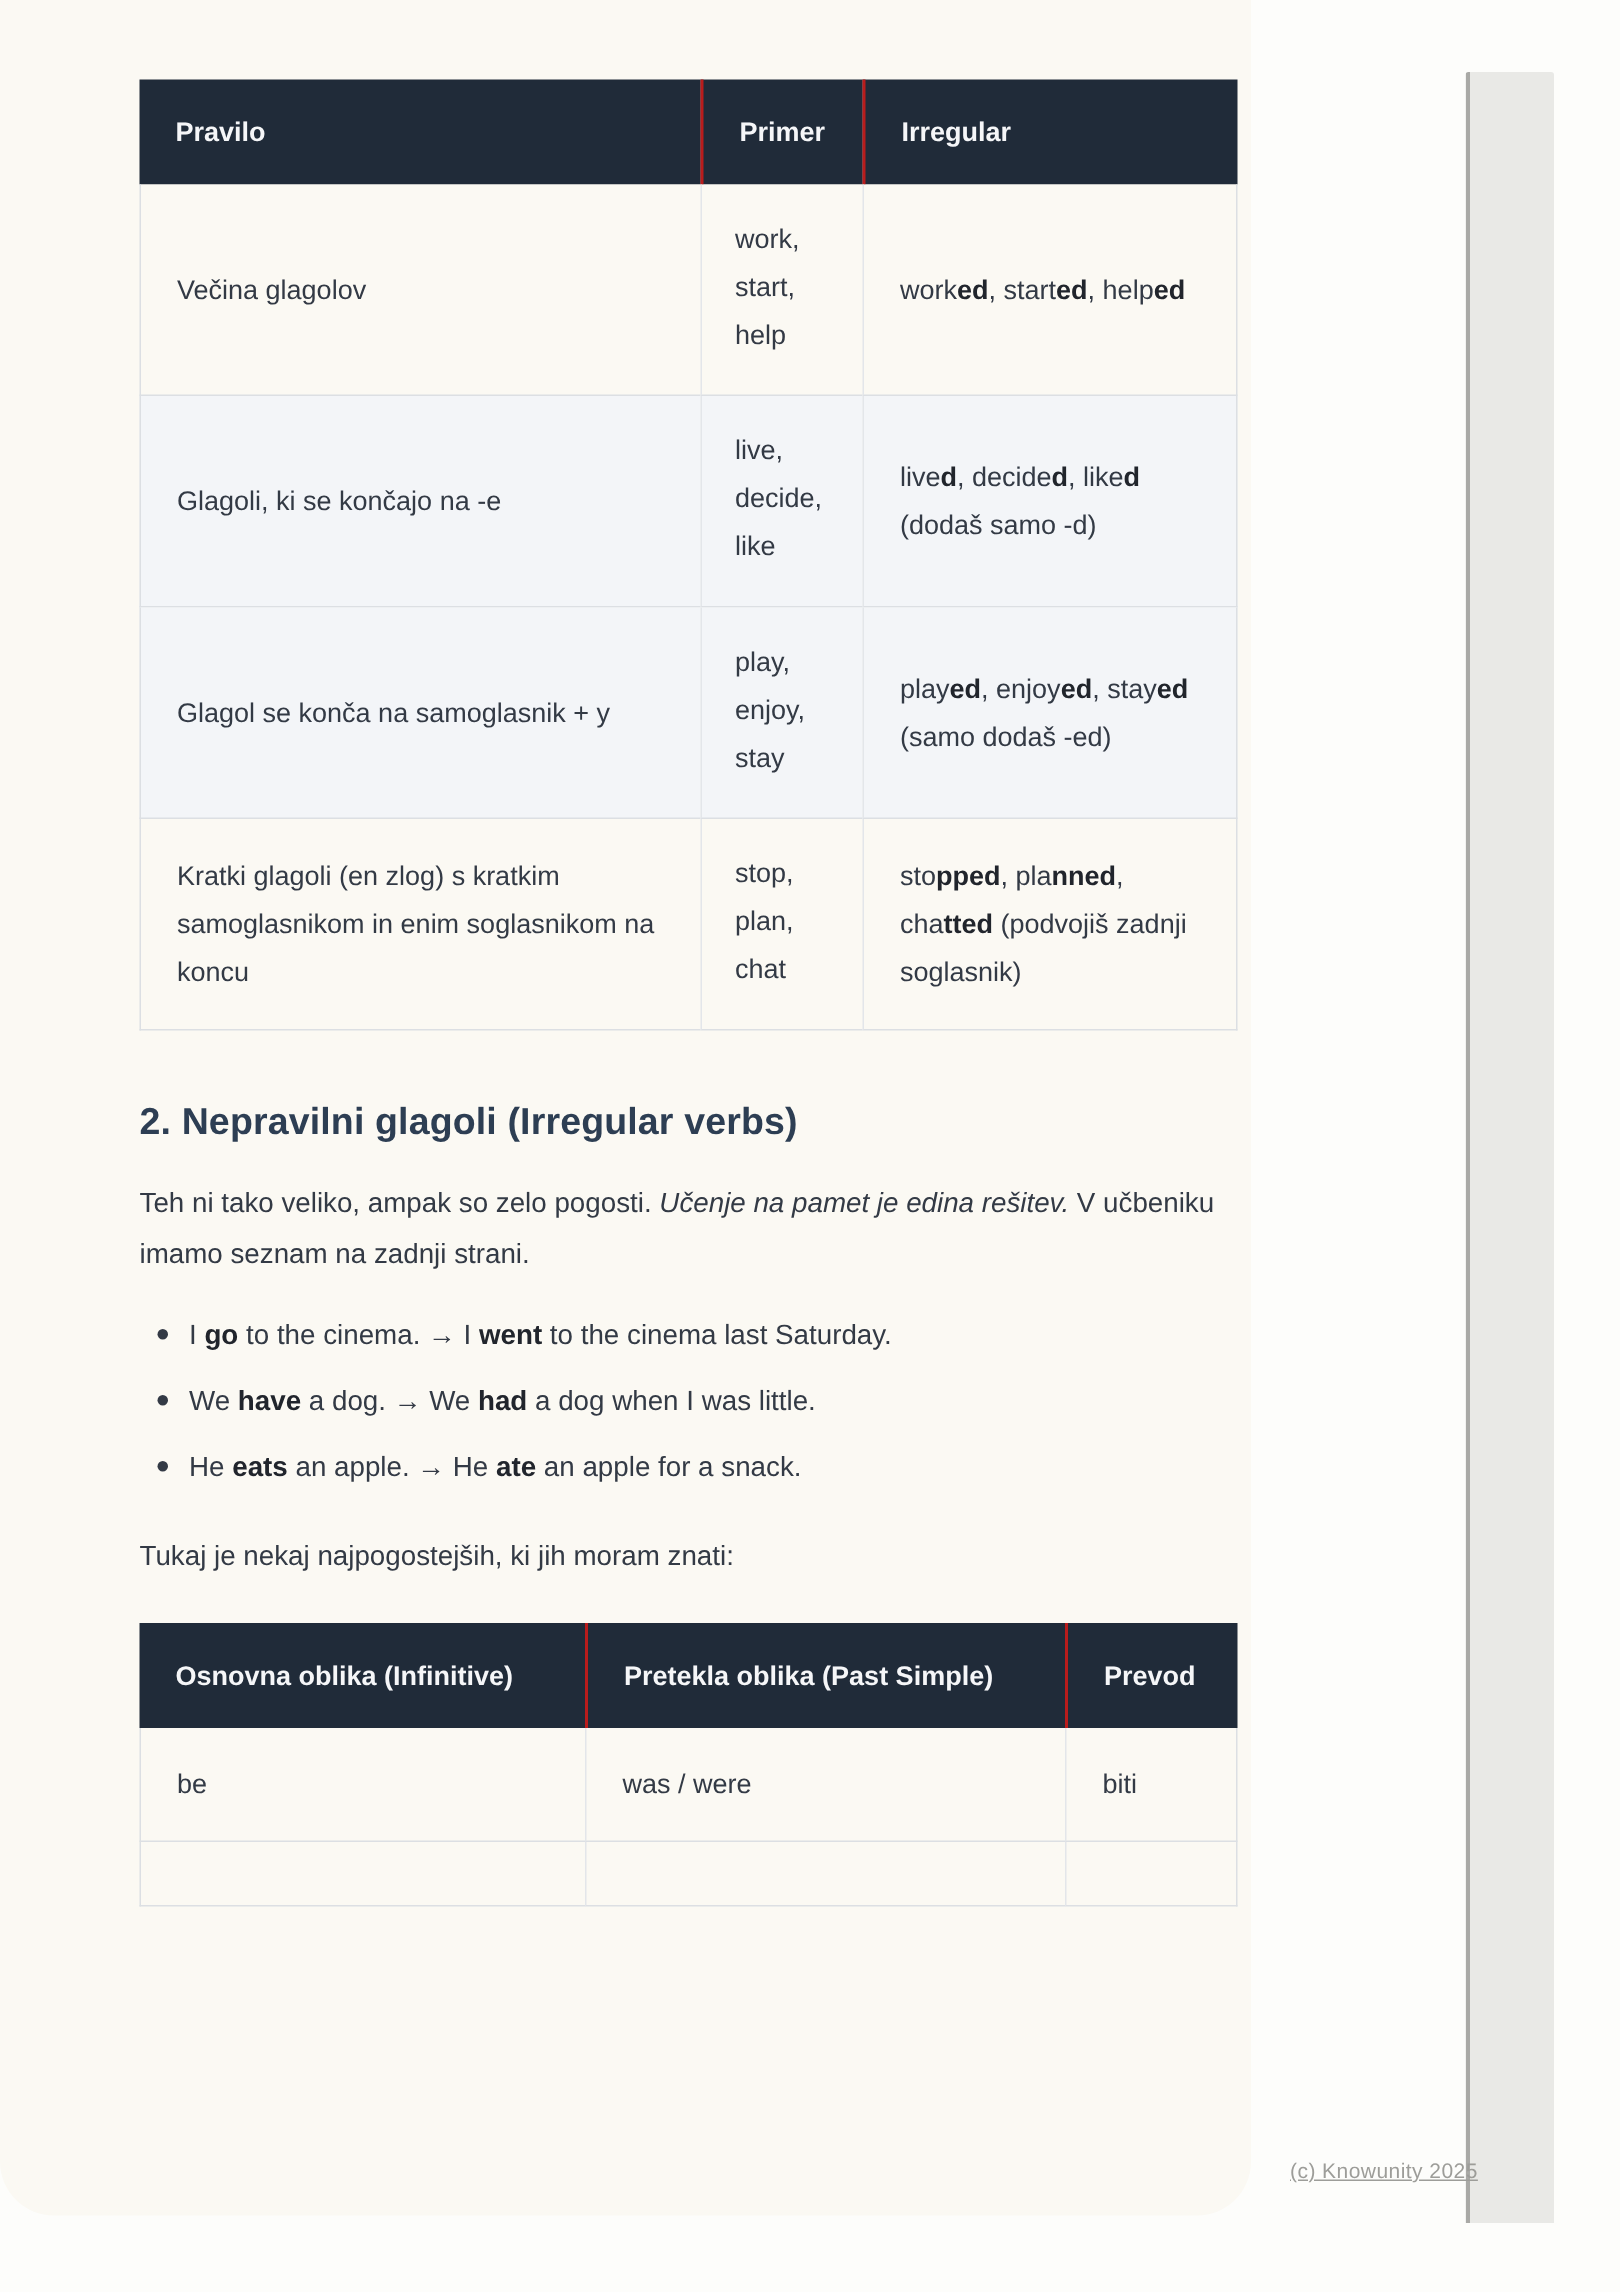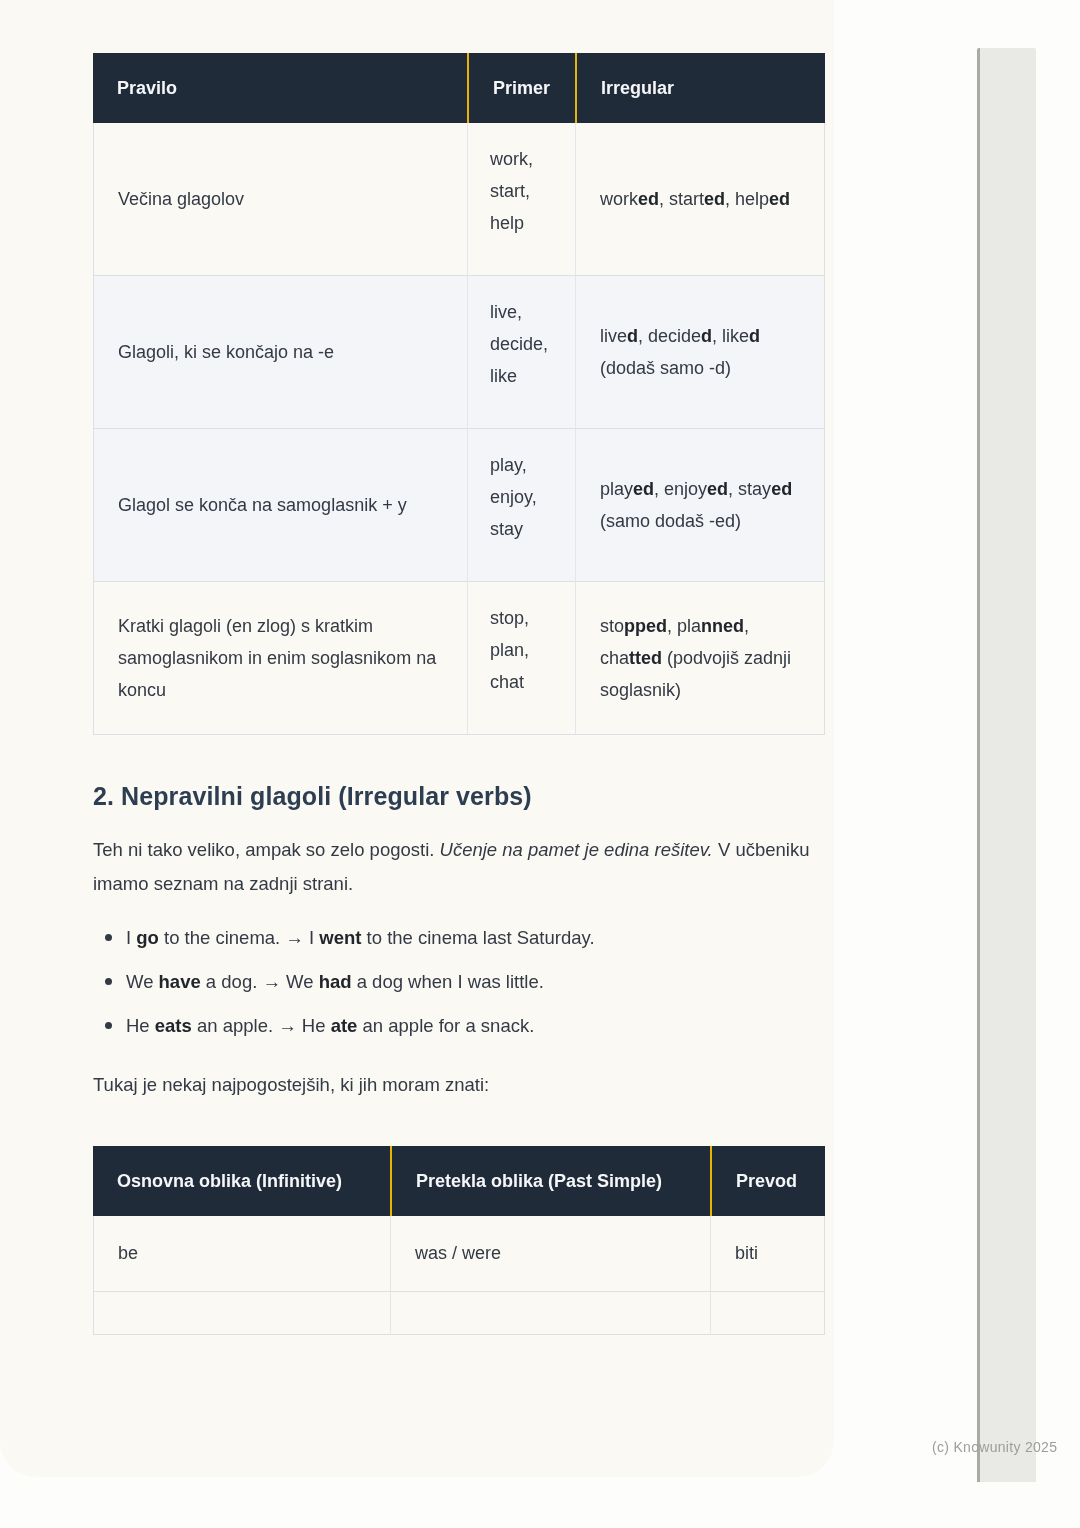--- a/index.html
+++ b/index.html
@@ -24,33 +24,33 @@
     border-radius:2px 2px 0 0;
   }
   .content{ position:absolute; left:93px; top:53px; width:732px; }
 
   table{ width:732px; border-collapse:separate; border-spacing:0; table-layout:fixed; }
   th{
     background:var(--header_bg); color:var(--header_text);
     font-size:18px; font-weight:700; text-align:left;
     padding:24px; line-height:22px; vertical-align:middle;
   }
-  th + th{ border-left:2px solid #eab308; }
+  th + th{ border-left:2px solid #b91c1c; }
   td{
     font-size:18px; line-height:32px; vertical-align:middle;
     padding:20px 24px; background:var(--paper);
     border-bottom:1px solid var(--border);
   }
   td + td{ border-left:1px solid var(--border_soft); }
   tr td:first-child{ border-left:1px solid var(--border); }
   tr td:last-child{ border-right:1px solid var(--border); }
   tr.alt td{ background:var(--row_alt); }
   td b{ font-weight:700; color:var(--bold_text); }
 
-  .rules-table td.example-cell{ padding:20px 8px 36px 22px; }
+  .rules-table td.example-cell{ padding:20px 8px 24px 22px; }
 
   .verbs-table th{ padding:18px 24px; line-height:34px; }
   .verbs-table td{ padding:21px 24px; line-height:33px; }
 
   h2{
     margin-top:46px; font-size:25px; line-height:30px;
     font-weight:700; color:var(--heading); letter-spacing:.1px;
   }
   p.body-par{ margin-top:22px; font-size:18.5px; line-height:34px; }
   p.body-par i{ font-style:italic; }
@@ -59,26 +59,27 @@
   ul.examples{ list-style:none; margin-top:20px; margin-bottom:26px; }
   ul.examples li{
     position:relative; padding-left:33px; font-size:18.5px;
     line-height:33px; margin-bottom:11px;
   }
   ul.examples li::before{
     content:""; position:absolute; left:12px; top:13px;
     width:7px; height:7px; border-radius:50%; background:var(--text);
   }
 
-  .table2-wrap{ margin-top:44px; }
+  .table2-wrap{ margin-top:28px; }
 
   .watermark{
-    position:absolute; left:932px; top:1439px; width:130px;
+    position:absolute; left:860px; top:1439px; width:130px;
     font-size:14px; color:var(--watermark); letter-spacing:.3px; z-index:5;
     white-space:nowrap;
+    text-decoration:underline;
   }
 </style>
 </head>
 <body>
 
 <div class="paper">
   <div class="content">
 
     <table class="rules-table">
       <colgroup>

